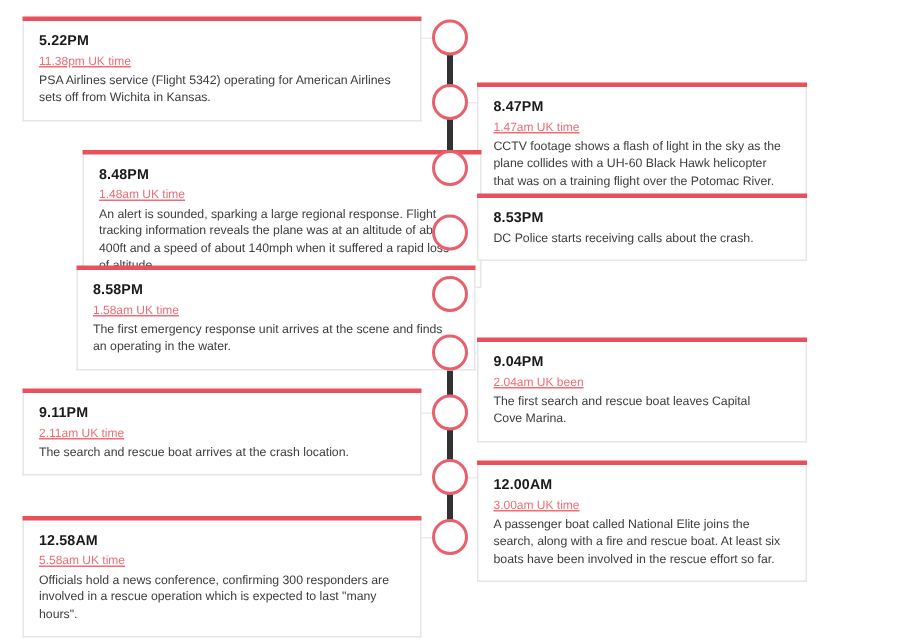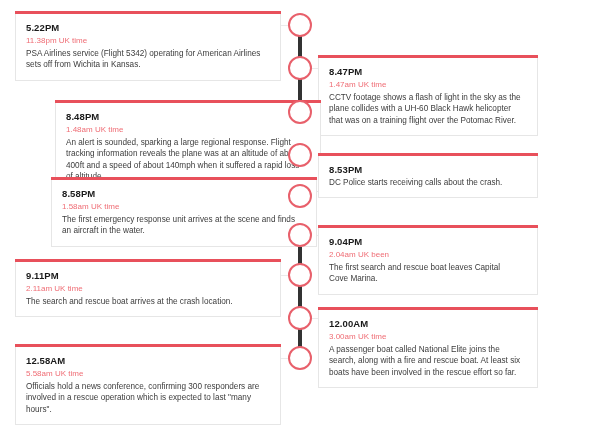--- a/index.html
+++ b/index.html
@@ -73,20 +73,21 @@
     color: #1a1a1a;
     letter-spacing: 0.1px;
     line-height: 13px;
     margin: 0 0 1px 0;
   }
   .card-uktime {
     font-size: 8px;
     color: #ef6d75;
     line-height: 11px;
     margin: 0 0 2px 0;
+    text-decoration: underline;
   }
   .card-body {
     font-size: 8.2px;
     color: #3c3c3c;
     line-height: 11.3px;
     margin: 0;
   }
 </style>
 </head>
 <body>
@@ -129,30 +130,30 @@
         <div class="card-time">8.47PM</div>
         <div class="card-uktime">1.47am UK time</div>
         <div class="card-body">CCTV footage shows a flash of light in the sky as the plane collides with a UH-60 Black Hawk helicopter that was on a training flight over the Potomac River.</div>
       </div>
       <div class="card left" style="top: 103px; margin-left: 40px;">
         <div class="card-accent"></div>
         <div class="card-time">8.48PM</div>
         <div class="card-uktime">1.48am UK time</div>
         <div class="card-body">An alert is sounded, sparking a large regional response. Flight tracking information reveals the plane was at an altitude of about 400ft and a speed of about 140mph when it suffered a rapid loss of altitude.</div>
       </div>
-      <div class="card right" style="top: 156px;">
+      <div class="card right" style="top: 132px;">
         <div class="card-accent"></div>
         <div class="card-time">8.53PM</div>
         <div class="card-body">DC Police starts receiving calls about the crash.</div>
       </div>
       <div class="card left" style="top: 180px; margin-left: 36px;">
         <div class="card-accent"></div>
         <div class="card-time">8.58PM</div>
         <div class="card-uktime">1.58am UK time</div>
-        <div class="card-body">The first emergency response unit arrives at the scene and finds an aircraft in the water.</div>
+        <div class="card-body">The first emergency response unit arrives at the scene and finds an operating in the water.</div>
       </div>
       <div class="card right" style="top: 228px;">
         <div class="card-accent"></div>
         <div class="card-time">9.04PM</div>
         <div class="card-uktime">2.04am UK been</div>
         <div class="card-body">The first search and rescue boat leaves Capital Cove Marina.</div>
       </div>
       <div class="card left" style="top: 262px;">
         <div class="card-accent"></div>
         <div class="card-time">9.11PM</div>

